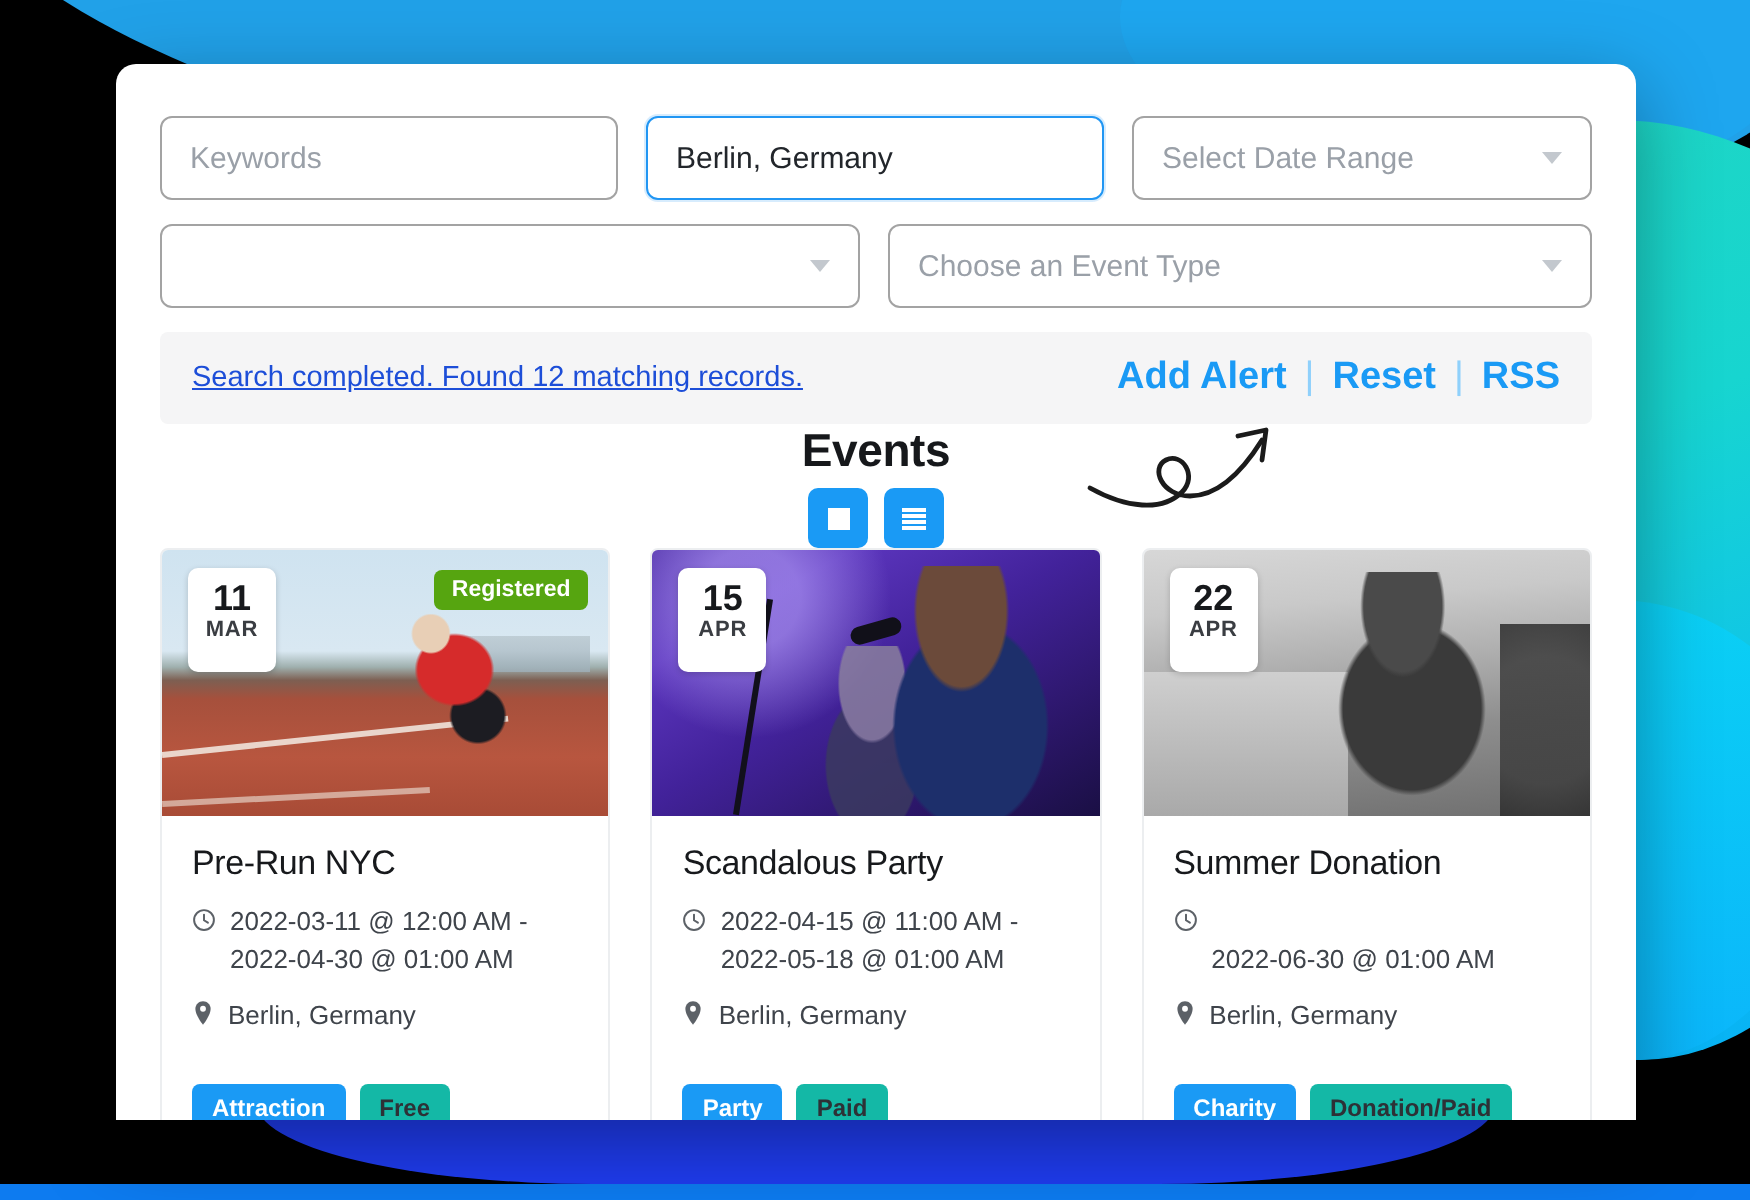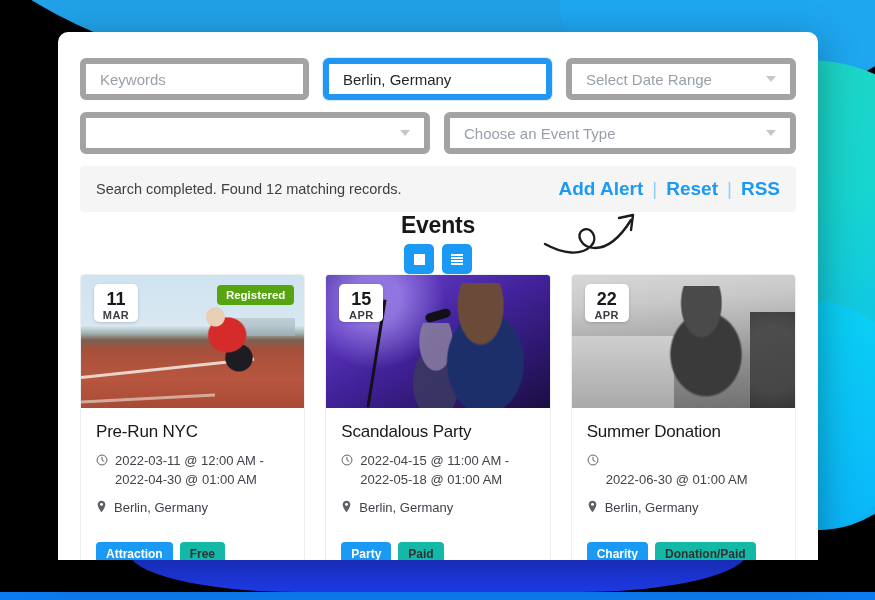--- a/index.html
+++ b/index.html
@@ -100,21 +100,21 @@
   .filters {
     padding-top: 26px;
   }
   .filter-row {
     display: flex;
     gap: 14px;
     margin-bottom: 12px;
   }
   .field {
     height: 42px;
-    border: 6px solid #a3a3a3;
+    border: 1px solid #a3a3a3;
     border-radius: 6px;
     background: #fff;
     display: flex;
     align-items: center;
     padding: 0 14px;
     box-sizing: border-box;
     font-size: 15px;
     color: #9aa0a8;
     position: relative;
   }
@@ -144,21 +144,22 @@
     border-radius: 4px;
     height: 46px;
     display: flex;
     align-items: center;
     justify-content: space-between;
     padding: 0 16px;
     box-sizing: border-box;
   }
   .status-text {
     font-size: 14.5px;
-    color: #404040;
+    color: #1d4ed8;
+    text-decoration: underline;
   }
   .status-actions {
     display: flex;
     align-items: center;
     gap: 9px;
     font-size: 19px;
   }
   .status-actions a {
     color: #1a9af5;
     text-decoration: none;
@@ -347,21 +348,21 @@
     background: radial-gradient(circle at 50% 50%, #3d3d3d 0 60%, #2b2b2b 100%);
     opacity: .85;
   }
 
   .date-badge {
     position: absolute;
     left: 13px; top: 9px;
     background: #ffffff;
     border-radius: 5px;
     width: 44px;
-    padding: 6px 0 1px;
+    padding: 6px 0 15px;
     text-align: center;
     box-shadow: 0 1px 3px rgba(0,0,0,.18);
   }
   .date-day {
     font-size: 18px;
     font-weight: 700;
     color: #17191c;
     line-height: 1.05;
   }
   .date-mon {

